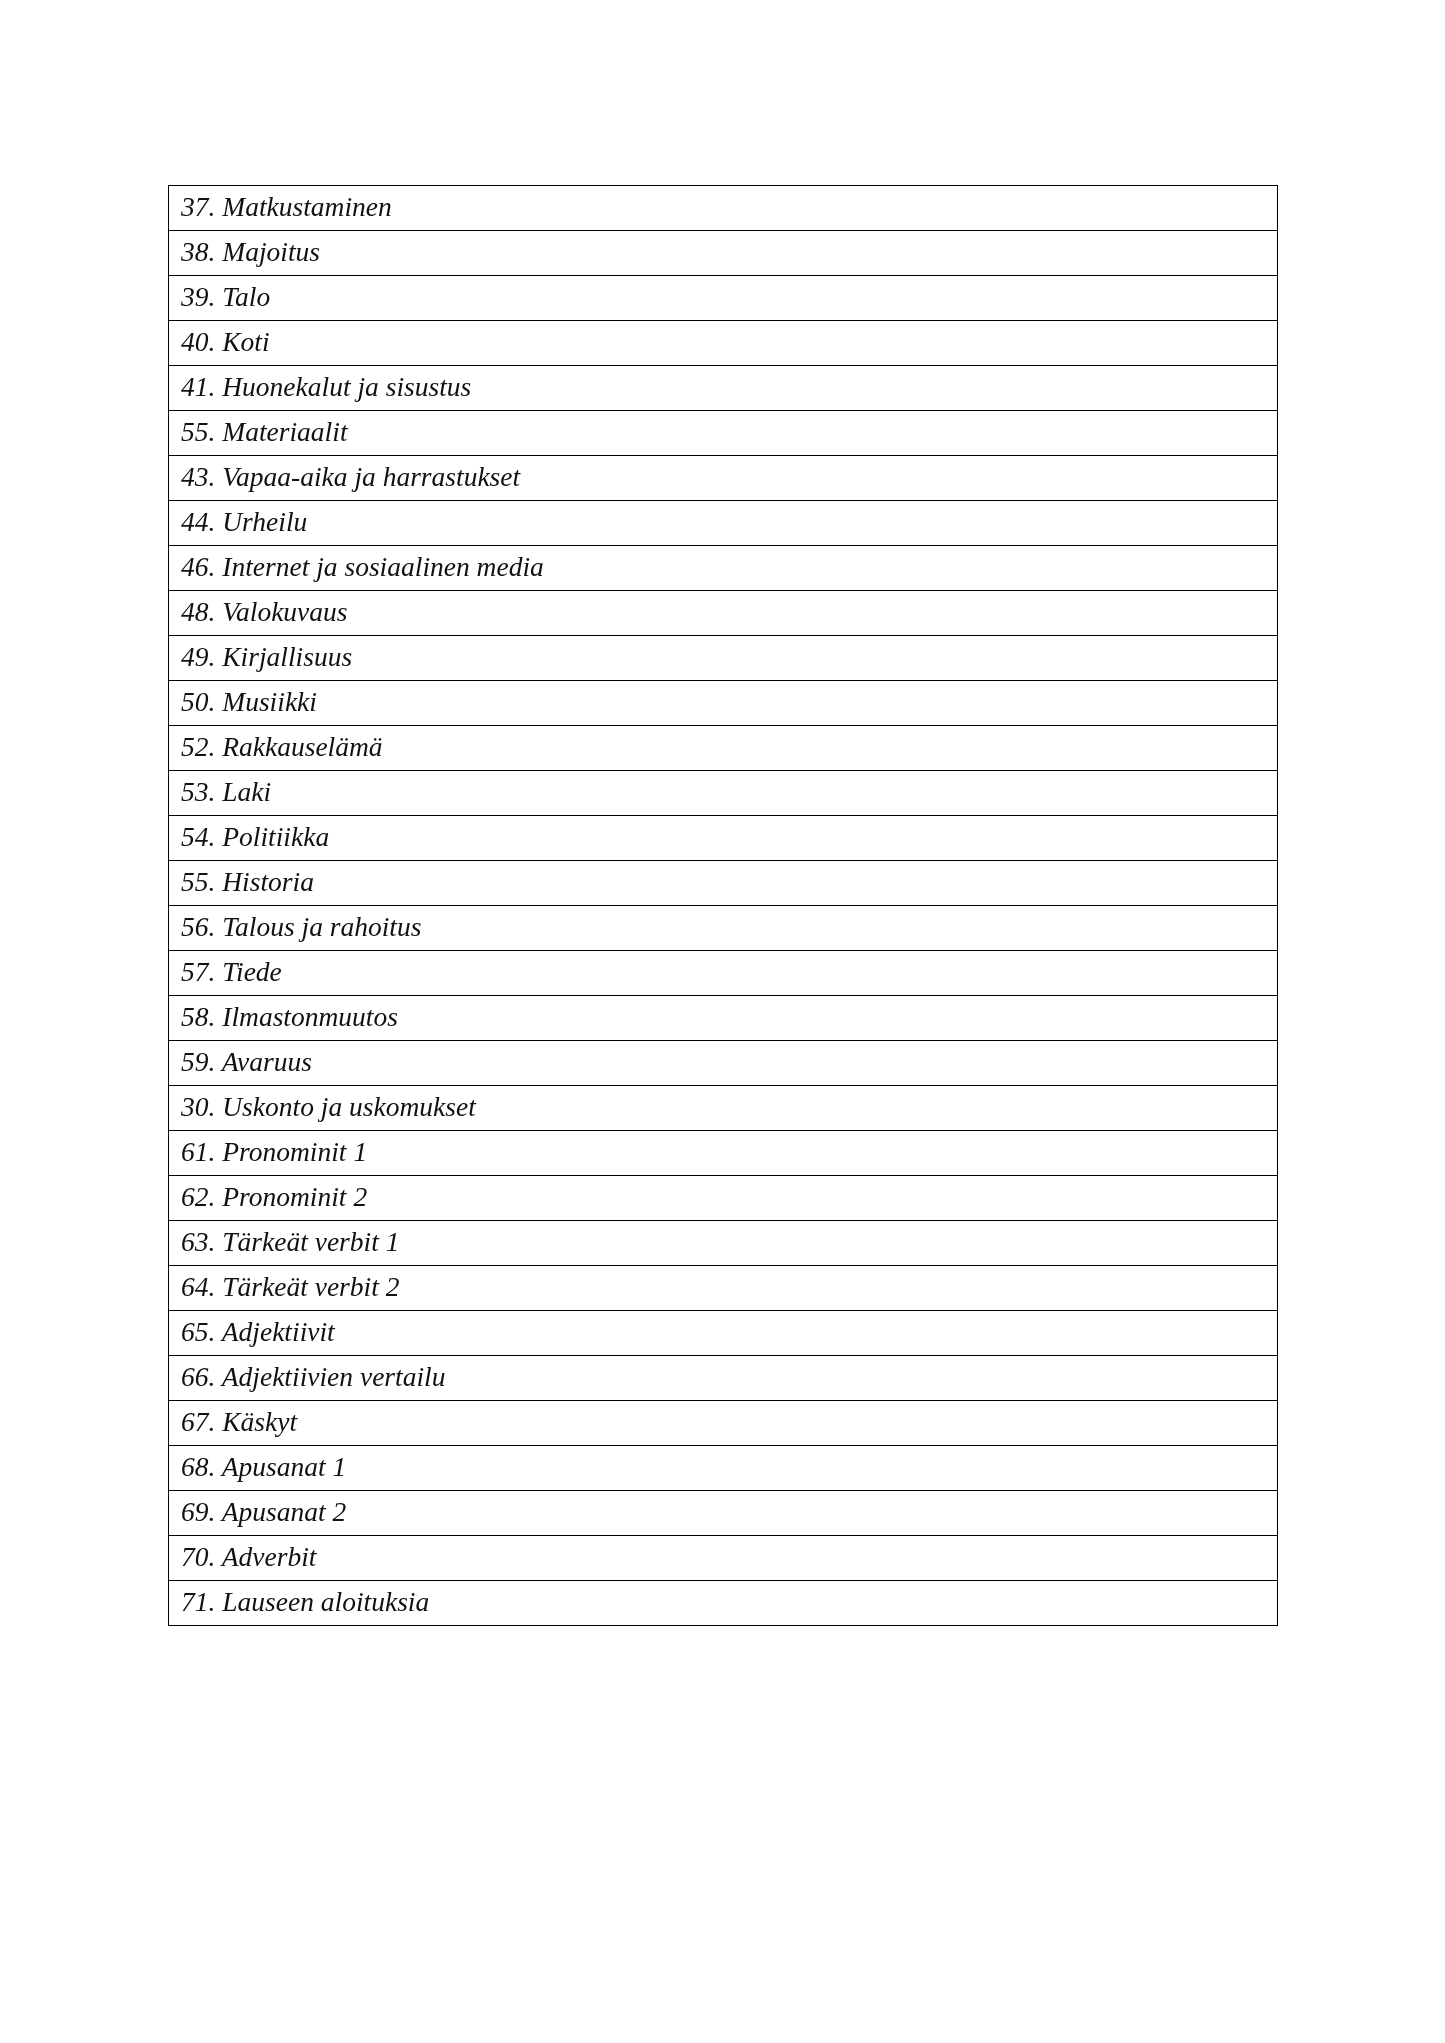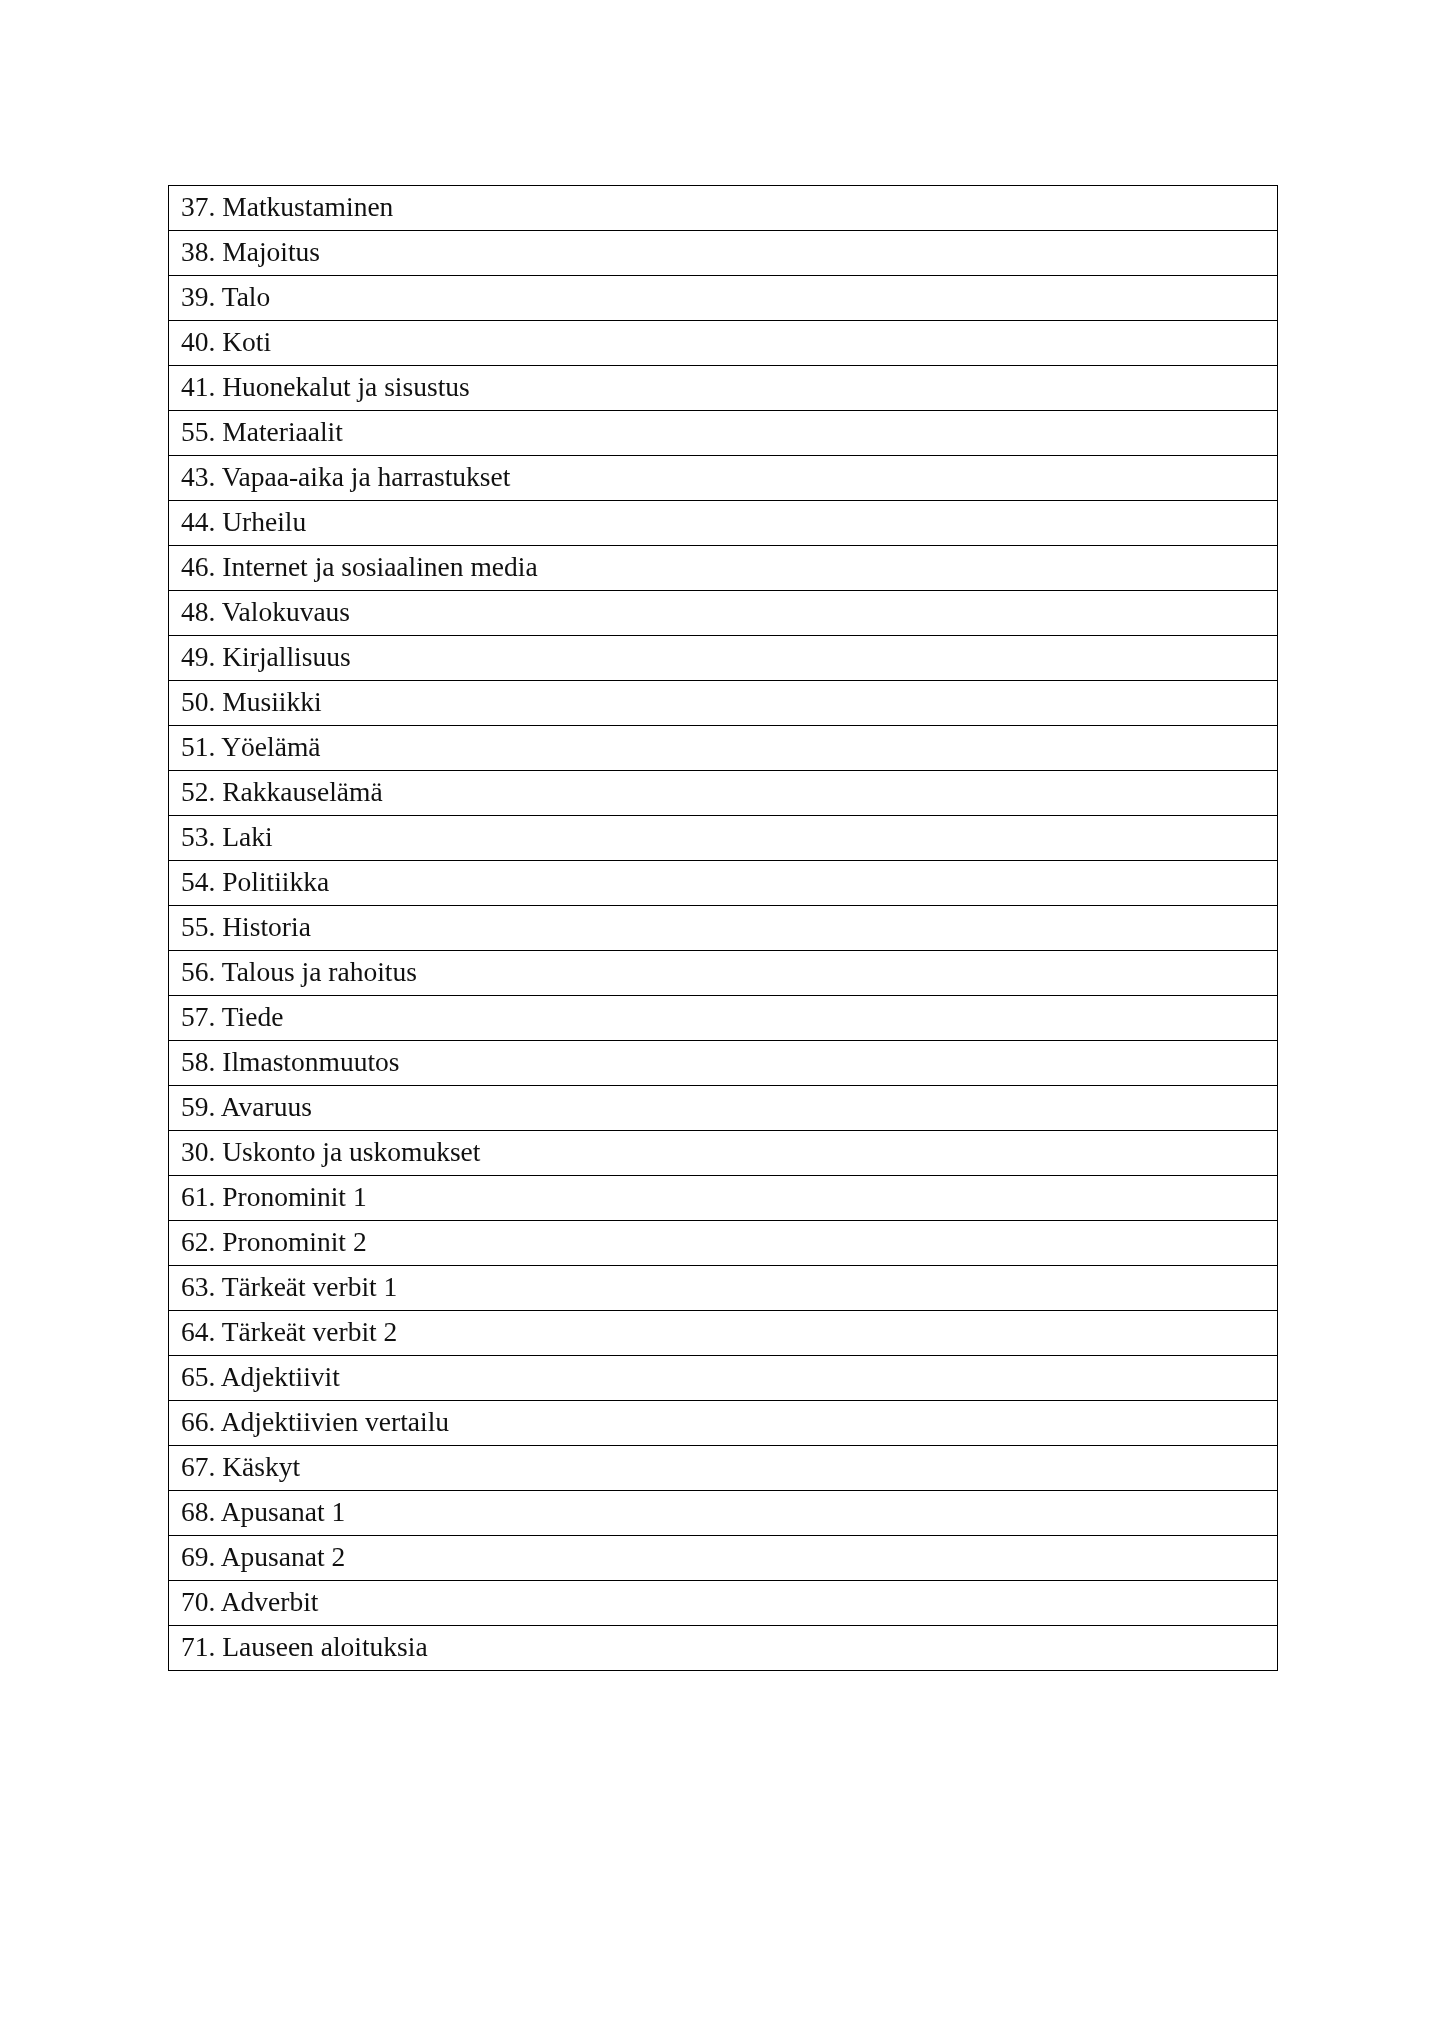--- a/index.html
+++ b/index.html
@@ -32,20 +32,21 @@
   .toc-table td {
     border: 1.6px solid #000000;
     padding: 3px 0 5px 12px;
     font-size: 27.5px;
     line-height: 1.28;
     font-family: "Liberation Serif", serif;
     color: #111111;
     height: 36px;
     vertical-align: middle;
     white-space: nowrap;
+    font-style: italic;
   }
 </style>
 </head>
 <body>
 
 <div class="page">
   <table class="toc-table">
     <tbody>
       <tr>
           <td>37. Matkustaminen</td>
@@ -75,23 +76,20 @@
           <td>46. Internet ja sosiaalinen media</td>
         </tr>
       <tr>
           <td>48. Valokuvaus</td>
         </tr>
       <tr>
           <td>49. Kirjallisuus</td>
         </tr>
       <tr>
           <td>50. Musiikki</td>
-        </tr>
-      <tr>
-          <td>51. Yöelämä</td>
         </tr>
       <tr>
           <td>52. Rakkauselämä</td>
         </tr>
       <tr>
           <td>53. Laki</td>
         </tr>
       <tr>
           <td>54. Politiikka</td>
         </tr>

